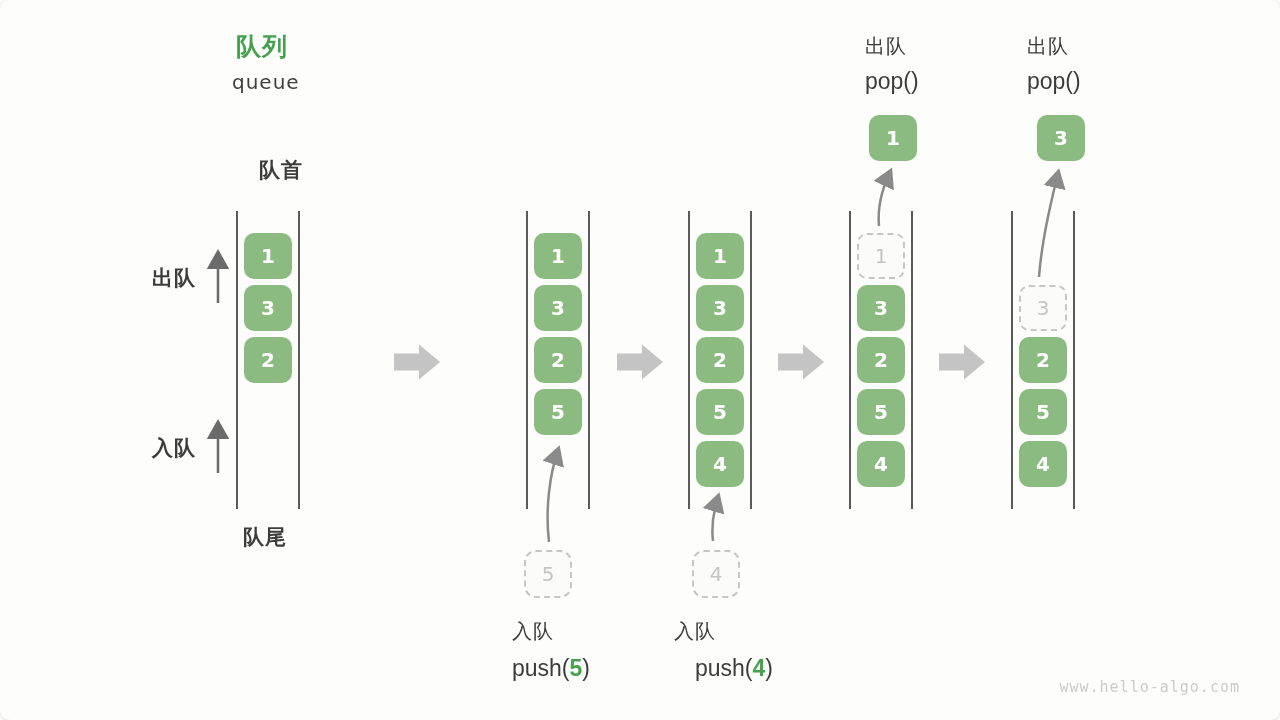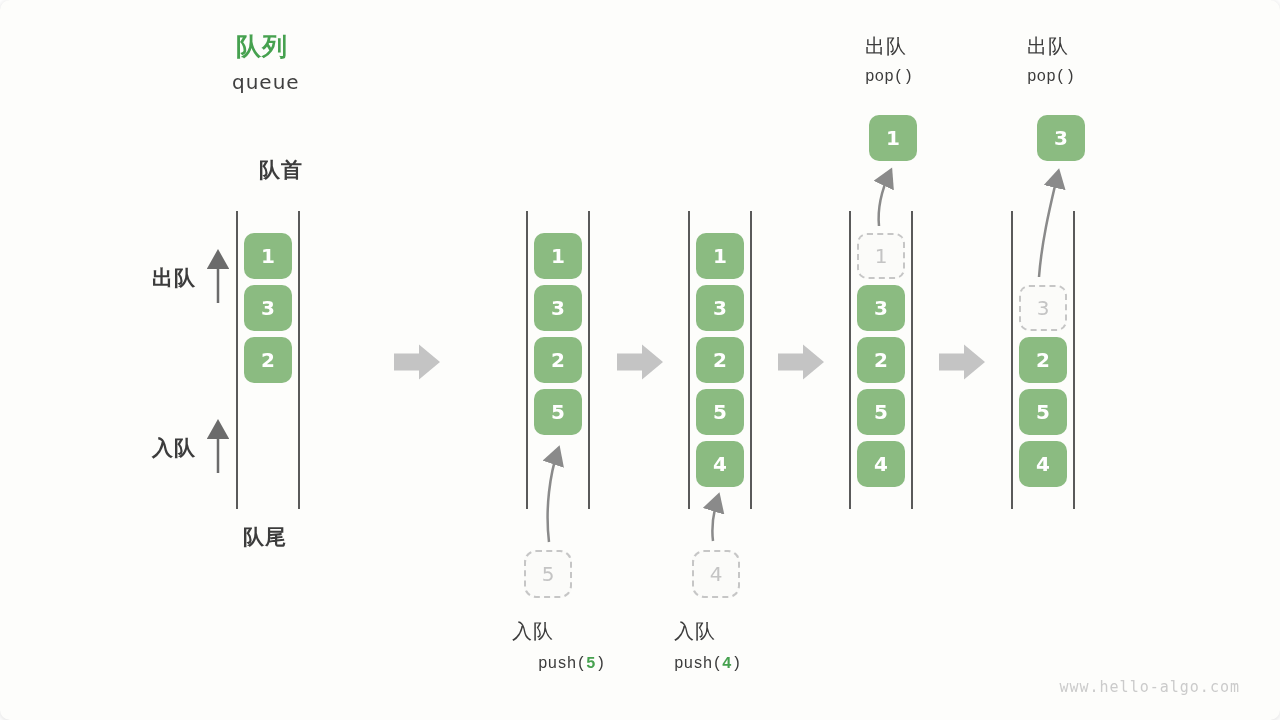--- a/index.html
+++ b/index.html
@@ -31,22 +31,22 @@
     font-size:20px; font-weight:600; box-sizing:border-box;
   }
   .qbox.solid{background:var(--green); color:var(--boxtext);}
   .qbox.dashed{
     background:#FBFBF9; border:2px dashed var(--dashed-border);
     color:var(--dashed-text); font-weight:400;
   }
   .qbox.staged{width:48px; height:48px; border-radius:12px;}
   .anno-action{position:absolute; font-size:20px; color:var(--dark); letter-spacing:1px;}
   .anno-code{
-    position:absolute; font-family:Liberation Mono, monospace;
-    font-size:16px; color:var(--dark); white-space:pre;
+    position:absolute; font-family:Liberation Sans, sans-serif;
+    font-size:23px; color:var(--dark); white-space:pre;
   }
   .anno-code .arg{color:var(--accent); font-weight:700;}
   #overlay{position:absolute; left:0; top:0; width:1280px; height:720px; pointer-events:none;}
   #states{position:absolute; left:0; top:0; width:1280px; height:720px;}
   .watermark{
     right:40px; top:678px; font-family:"DejaVu Sans Mono","Liberation Mono",monospace;
     font-size:15px; color:var(--wm); letter-spacing:1px;
   }
 </style>
 </head>
@@ -91,33 +91,33 @@
       </div>
       <div class="">
         <div class="col-line" style="left: 526px; top: 211px; height: 298px;"></div>
         <div class="col-line" style="left: 588px; top: 211px; height: 298px;"></div>
         <div class="qbox solid" style="left: 534px; top: 233px;">1</div>
         <div class="qbox solid" style="left: 534px; top: 285px;">3</div>
         <div class="qbox solid" style="left: 534px; top: 337px;">2</div>
         <div class="qbox solid" style="left: 534px; top: 389px;">5</div>
         <div class="qbox dashed staged" style="left: 524px; top: 550px;">5</div>
         <div class="anno-action" style="left: 512px; top: 618px;">入队</div>
-        <div class="anno-code" style="left: 512px; top: 655px; margin-left: 26px;"><span>push(</span><span class="arg">5</span><span>)</span></div>
+        <div class="anno-code" style="left: 512px; top: 655px;"><span>push(</span><span class="arg">5</span><span>)</span></div>
       </div>
       <div class="">
         <div class="col-line" style="left: 688px; top: 211px; height: 298px;"></div>
         <div class="col-line" style="left: 750px; top: 211px; height: 298px;"></div>
         <div class="qbox solid" style="left: 696px; top: 233px;">1</div>
         <div class="qbox solid" style="left: 696px; top: 285px;">3</div>
         <div class="qbox solid" style="left: 696px; top: 337px;">2</div>
         <div class="qbox solid" style="left: 696px; top: 389px;">5</div>
         <div class="qbox solid" style="left: 696px; top: 441px;">4</div>
         <div class="qbox dashed staged" style="left: 692px; top: 550px;">4</div>
         <div class="anno-action" style="left: 674px; top: 618px;">入队</div>
-        <div class="anno-code" style="left: 674px; top: 655px;"><span>push(</span><span class="arg">4</span><span>)</span></div>
+        <div class="anno-code" style="left: 695px; top: 655px;"><span>push(</span><span class="arg">4</span><span>)</span></div>
       </div>
       <div class="">
         <div class="col-line" style="left: 849px; top: 211px; height: 298px;"></div>
         <div class="col-line" style="left: 911px; top: 211px; height: 298px;"></div>
         <div class="qbox dashed" style="left: 857px; top: 233px;">1</div>
         <div class="qbox solid" style="left: 857px; top: 285px;">3</div>
         <div class="qbox solid" style="left: 857px; top: 337px;">2</div>
         <div class="qbox solid" style="left: 857px; top: 389px;">5</div>
         <div class="qbox solid" style="left: 857px; top: 441px;">4</div>
         <div class="qbox solid" style="left: 869px; top: 115px;">1</div>

